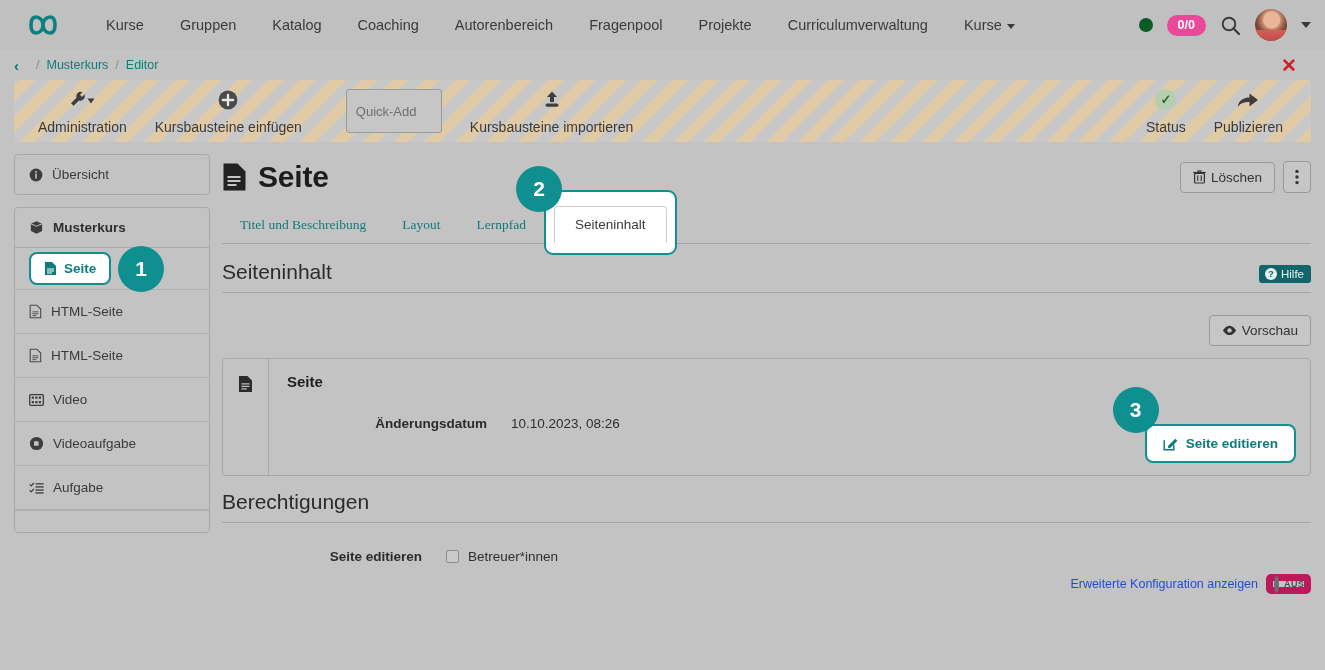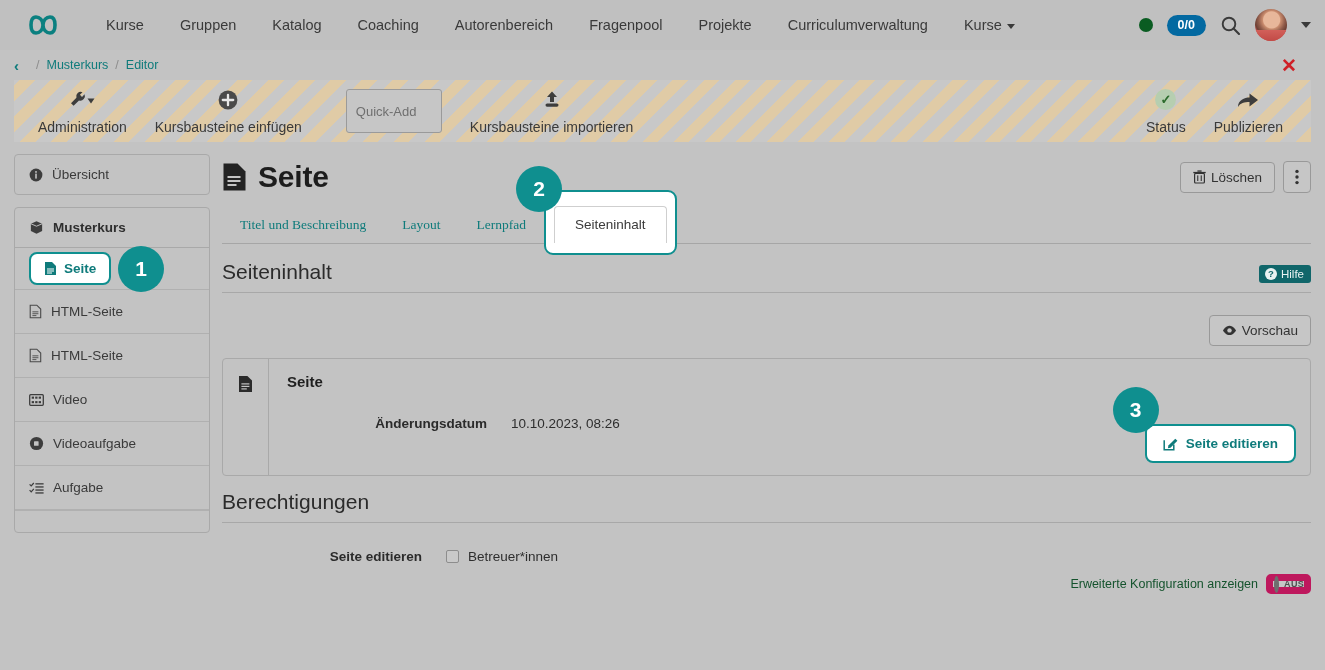--- a/index.html
+++ b/index.html
@@ -45,21 +45,21 @@
   .nav-right {
     position: absolute;
     right: 14px; top: 0; height: 50px;
     display: flex; align-items: center; gap: 14px;
   }
   .status-dot {
     width: 14px; height: 14px; border-radius: 50%;
     background: #0a5c22;
   }
   .count-badge {
-    background: #0369a1; color: #fff;
+    background: #ec4899; color: #fff;
     font-size: 12.5px; font-weight: bold;
     border-radius: 11px;
     padding: 3px 11px;
     line-height: 15px;
   }
   .avatar {
     width: 32px; height: 32px; border-radius: 50%;
     background: radial-gradient(circle at 52% 34%, #e8b79a 0 30%, #c98b6d 34%, #8e5a49 50%, #6d4034 62%, #c1524e 70%, #d35f58 100%);
     overflow: hidden;
     position: relative;
@@ -347,21 +347,21 @@
     border-radius: 2px;
     margin-right: 9px;
     cursor: pointer;
   }
   .perm-opt { font-size: 13.5px; color: #2e2e2e; }
 
   .adv-row {
     position: absolute; right: 0; bottom: -30px;
     display: flex; align-items: center; gap: 8px;
   }
-  .adv-label { font-size: 12.5px; color: #14532d; }
+  .adv-label { font-size: 12.5px; color: #1d4ed8; }
   .toggle {
     width: 45px; height: 20px;
     border-radius: 5px;
     border: 7px solid #be185d;
     background: #c6c6c6;
     display: flex; align-items: center;
     position: relative; cursor: pointer;
   }
   .toggle-knob {
     width: 17px; height: 17px; border-radius: 50%;

